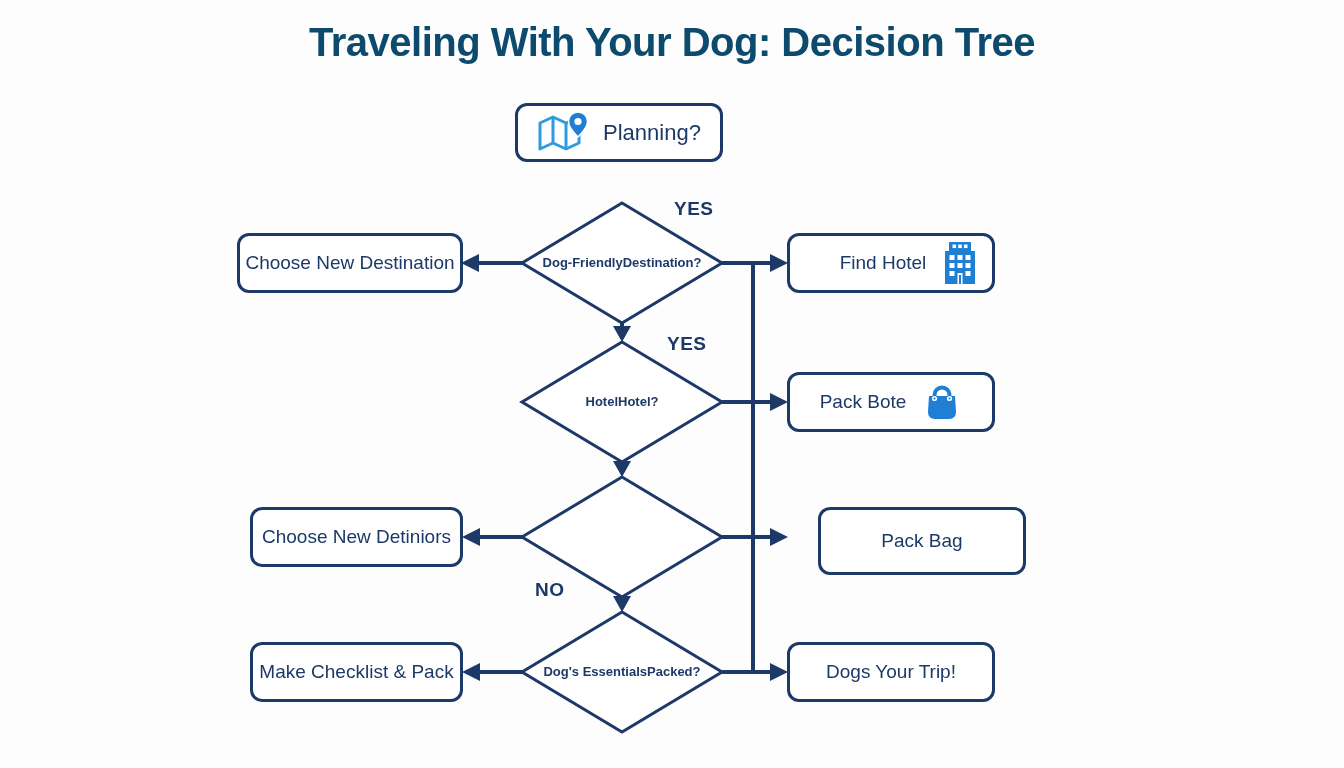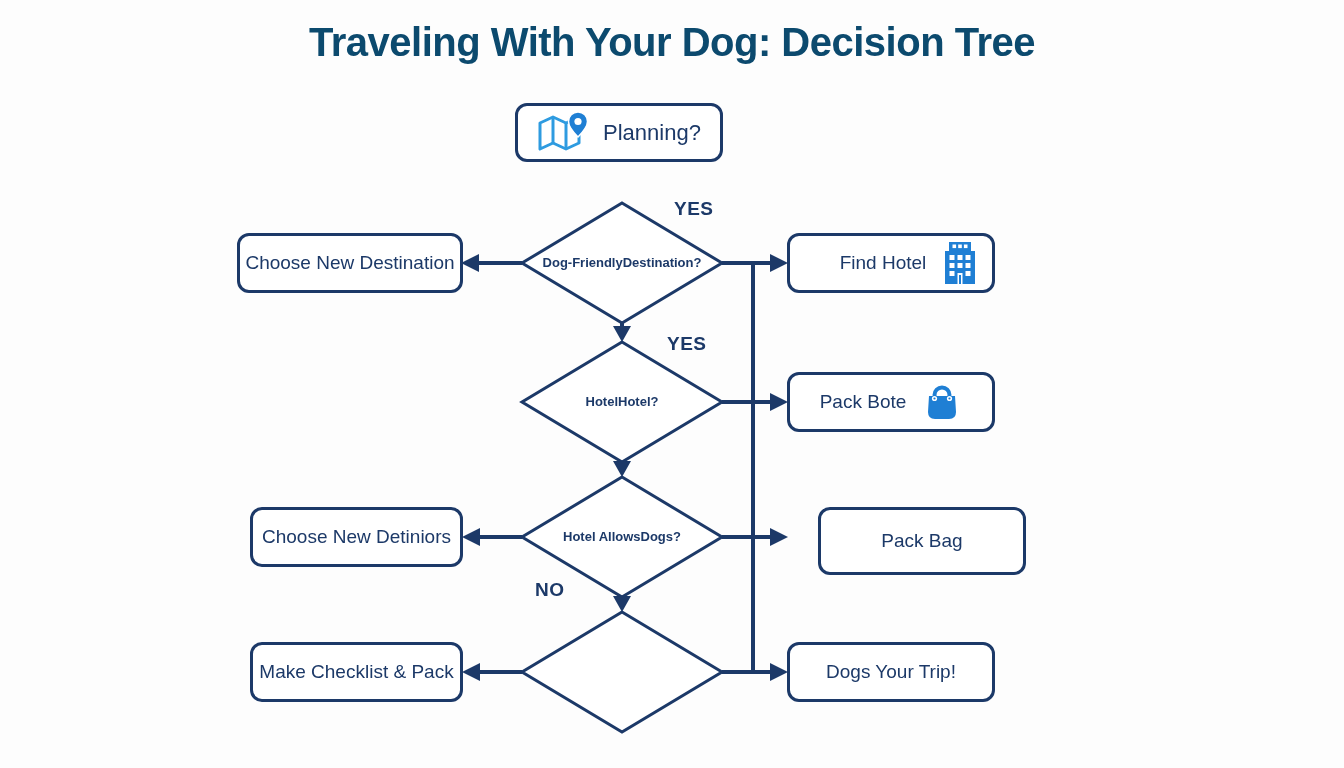--- a/index.html
+++ b/index.html
@@ -92,23 +92,23 @@
   </div>
 
   <div class="dtext" style="left:522px;top:203px;width:200px;height:120px;">
     <span>Dog-Friendly</span>
     <span>Destination?</span>
   </div>
   <div class="dtext" style="left:522px;top:342px;width:200px;height:120px;">
     <span>Hotel</span>
     <span>Hotel?</span>
   </div>
-  <div class="dtext" style="left:522px;top:477px;width:200px;height:120px;">
-    <span>Hotel Allows</span>
-    <span>Dogs?</span>
+  <div class="dtext" style="left:512px;top:612px;width:220px;height:120px;">
+    <span>Dog's Essentials</span>
+    <span>Packed?</span>
   </div>
 
   <div class="edge-label" style="left:674px;top:198px;">YES</div>
   <div class="edge-label" style="left:667px;top:333px;">YES</div>
   <div class="edge-label" style="left:535px;top:579px;">NO</div>
 
   <div class="node" style="left:237px;top:233px;width:226px;height:60px;">
     <span>Choose New Destination</span>
   </div>
   <div class="node" style="left:250px;top:507px;width:213px;height:60px;">

